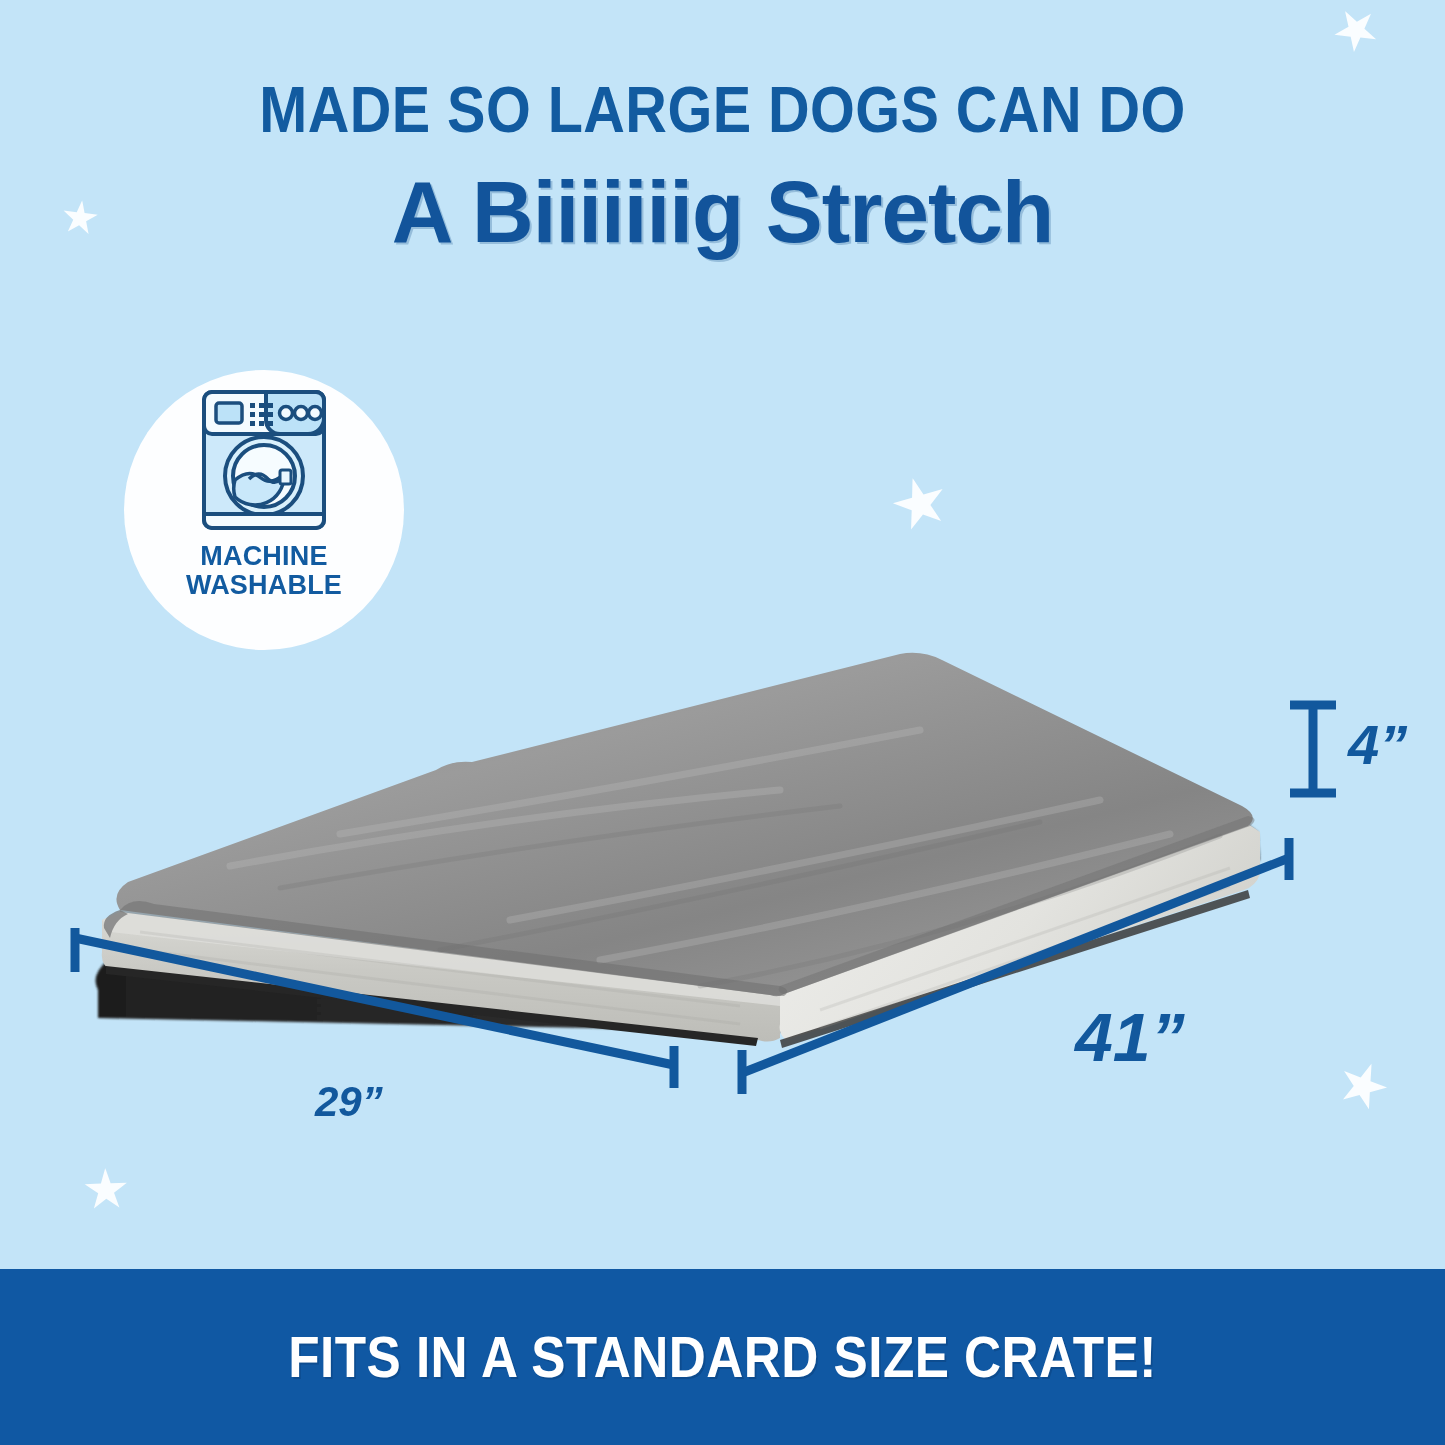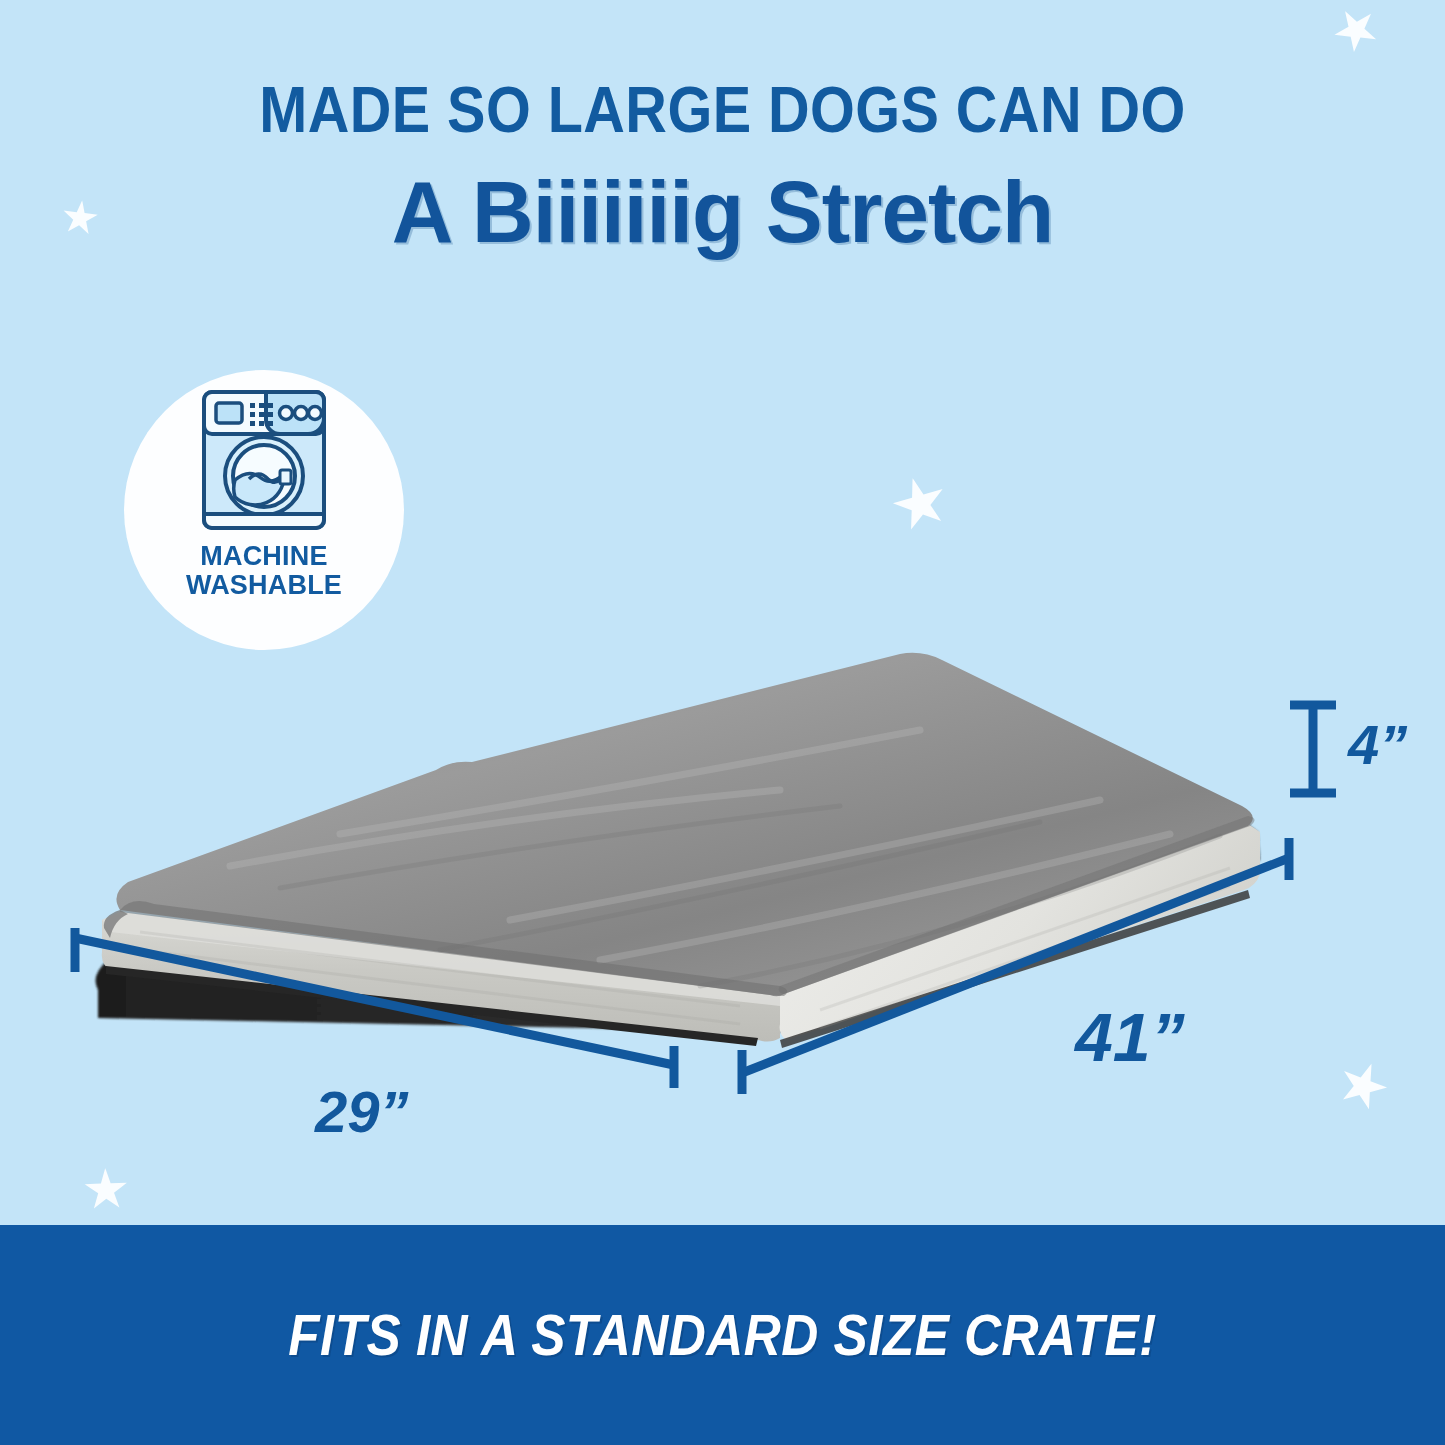--- a/index.html
+++ b/index.html
@@ -100,34 +100,33 @@
   .dimsvg { position: absolute; left: 0; top: 0; width: 1445px; height: 1445px; pointer-events: none; }
   .dim-label {
     position: absolute;
     color: #12589D;
     font-weight: bold;
     font-style: italic;
     white-space: nowrap;
   }
   #label-4   { left: 1348px; top: 712px;  font-size: 56px; }
   #label-41  { left: 1075px; top: 998px;  font-size: 68px; }
-  #label-29  { left: 315px;  top: 1078px; font-size: 58px; }
+  #label-29  { left: 315px;  top: 1078px; font-size: 42px; }
 
   
   #banner {
     position: absolute;
     left: 0;
     bottom: 0;
     width: 1445px;
-    height: 220px;
+    height: 176px;
     background: #1058A3;
     display: flex;
     align-items: center;
     justify-content: center;
-    font-style: italic;
   }
   #banner-sep {
     position: absolute;
     left: 0;
     bottom: 168px;
     width: 1445px;
     height: 4px;
     background: #8ecdef;
   }
   #banner-text {

